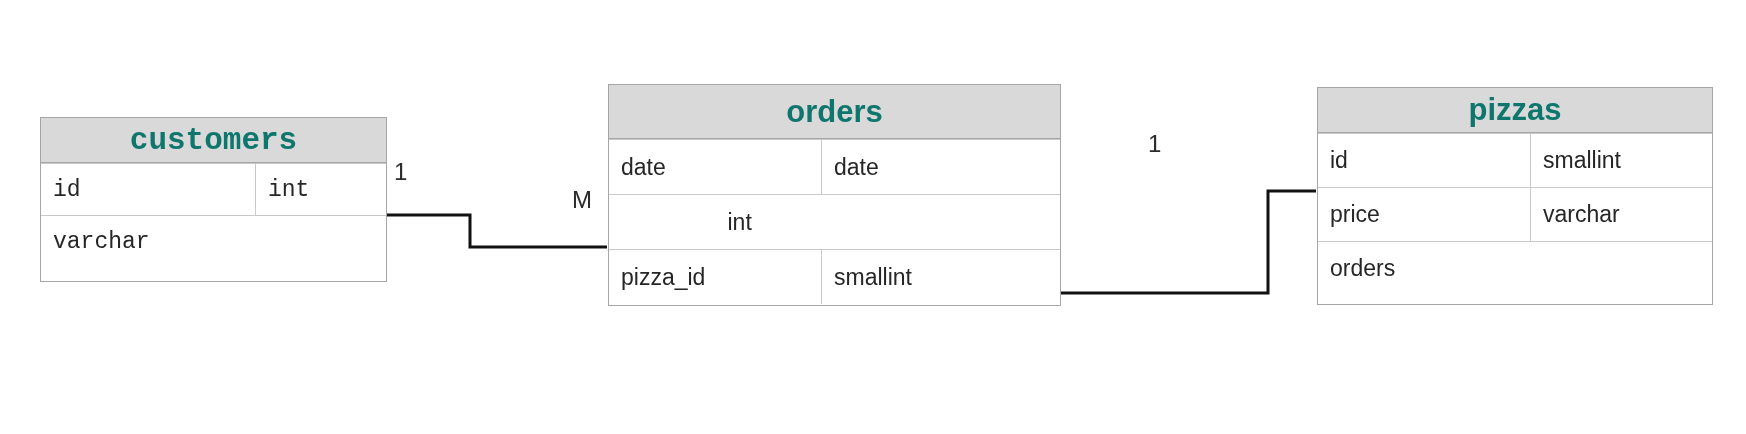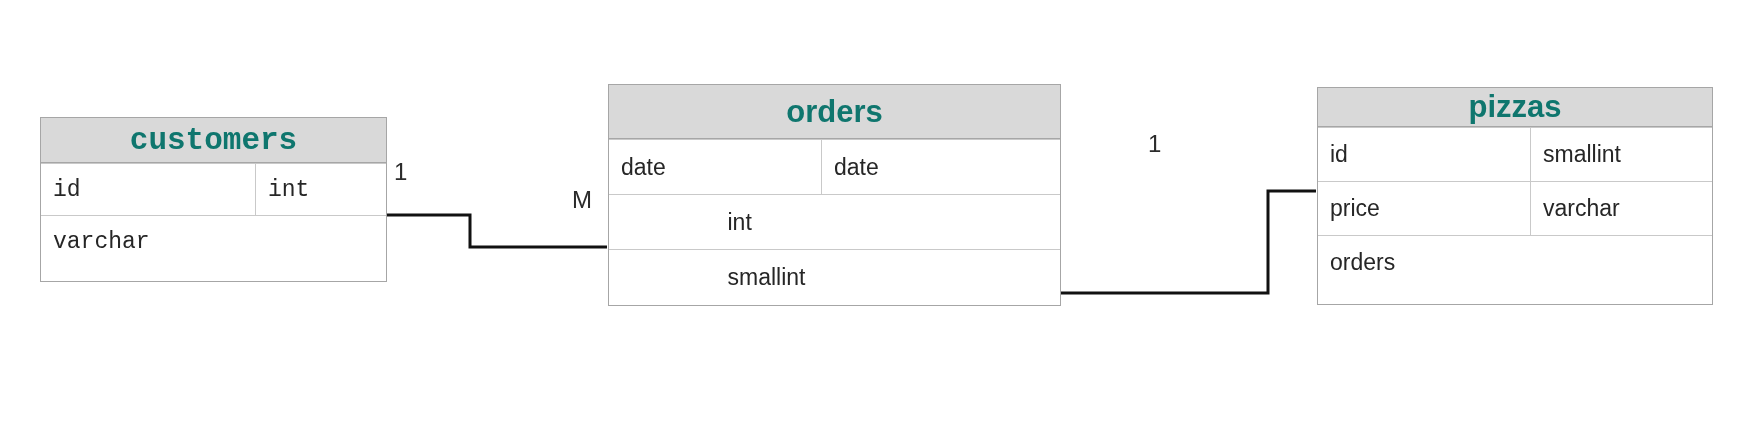--- a/index.html
+++ b/index.html
@@ -85,21 +85,21 @@
   #entity-orders .entity-row    { height: 55px; justify-content: center; }
   #entity-orders .cell-name     { width: 213px; }
   #entity-orders .cell-type     { width: 238px; }
   
   #entity-pizzas {
     left: 1317px;
     top: 87px;
     width: 396px;
     height: 218px;
   }
-  #entity-pizzas .entity-header { height: 39px; }
+  #entity-pizzas .entity-header { height: 45px; }
   #entity-pizzas .entity-row    { height: 54px; }
   #entity-pizzas .cell-name     { width: 213px; }
   #entity-pizzas .cell-type     { width: 181px; }
   
   #connector-layer {
     position: absolute;
     left: 0;
     top: 0;
     width: 1746px;
     height: 434px;
@@ -148,20 +148,21 @@
   <div class="entity" id="entity-orders">
     <div class="entity-header">orders</div>
     <div class="entity-row">
       <div class="cell-name">date</div>
       <div class="cell-type">date</div>
     </div>
     <div class="entity-row">
       <div class="cell-type">int</div>
     </div>
     <div class="entity-row">
+      <div class="cell-name">pizza_id</div>
       <div class="cell-type">smallint</div>
     </div>
   </div>
 
   <div class="entity" id="entity-pizzas">
     <div class="entity-header">pizzas</div>
     <div class="entity-row">
       <div class="cell-name">id</div>
       <div class="cell-type">smallint</div>
     </div>

